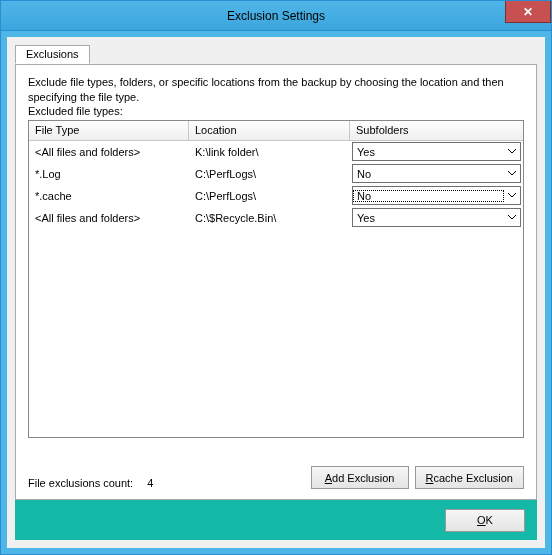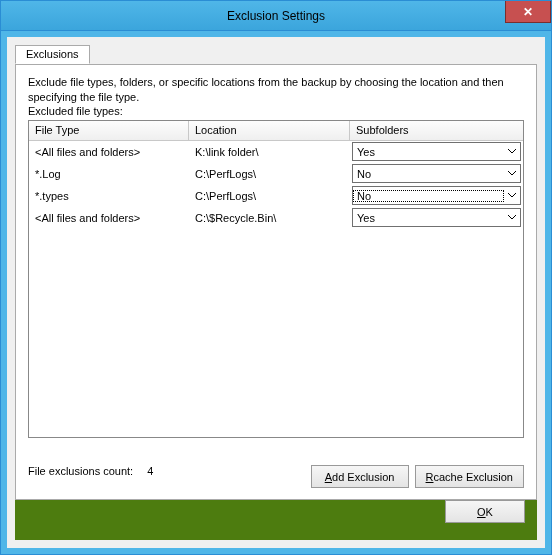--- a/index.html
+++ b/index.html
@@ -156,21 +156,21 @@
     width: 16px;
     height: 100%;
     display: flex;
     align-items: center;
     justify-content: center;
     color: #000;
     font-size: 8px;
   }
   .count-row {
     display: flex;
-    align-items: flex-start;
+    align-items: flex-end;
     margin-top: 27px;
     height: 24px;
   }
   .count-row .lbl {
     font-size: 11px;
   }
   .count-row .cnt {
     font-size: 11px;
     margin-left: 14px;
   }
@@ -184,22 +184,23 @@
     padding: 0 10px;
     margin-left: 6px;
     display: inline-flex;
     align-items: center;
     justify-content: center;
     cursor: default;
   }
   .btn u { text-decoration: underline; }
   .footer {
     height: 40px;
-    background: #4d7c0f;
-    display: flex;
+    background: #14b8a6;
+    display: flex;
+    align-items: center;
     justify-content: flex-end;
     padding: 0 12px 0 0;
   }
   .footer .btn { min-width: 80px; }
 </style>
 </head>
 <body>
 
 <div class="window">
   <div class="titlebar">
@@ -249,21 +250,21 @@
                   <div class="combo-val">No</div>
                   <div class="combo-arrow">
                     <svg width="8" height="5" viewBox="0 0 8 5">
                       <path d="M0 0 L4 4 L8 0" fill="none" stroke="#000" stroke-width="1"></path>
                     </svg>
                   </div>
                 </div>
               </div>
             </div>
             <div class="grow">
-              <div class="gc col-ft">*.types</div>
+              <div class="gc col-ft">*.cache</div>
               <div class="gc col-loc">C:\PerfLogs\</div>
               <div class="gc col-sub" false="">
                 <div class="combo focused">
                   <div class="combo-val">No</div>
                   <div class="combo-arrow">
                     <svg width="8" height="5" viewBox="0 0 8 5">
                       <path d="M0 0 L4 4 L8 0" fill="none" stroke="#000" stroke-width="1"></path>
                     </svg>
                   </div>
                 </div>

